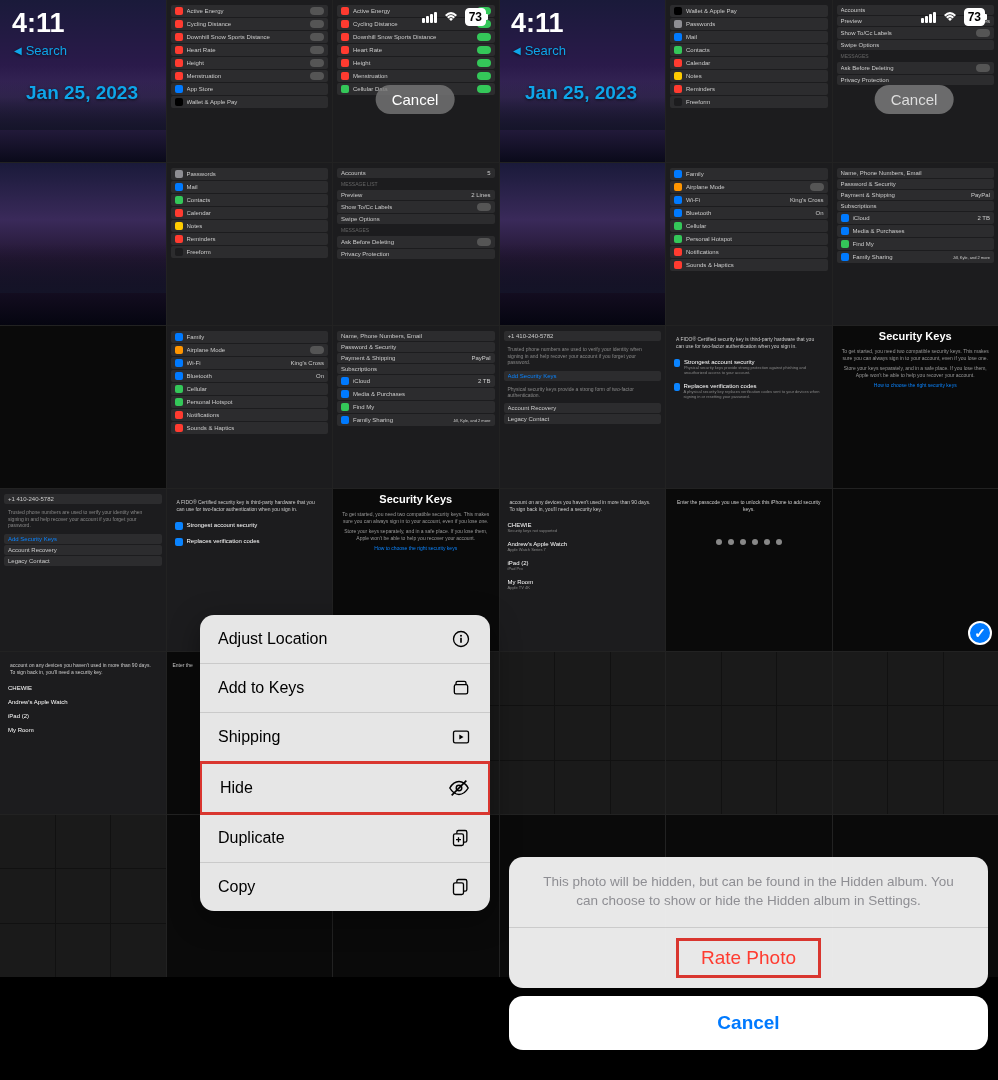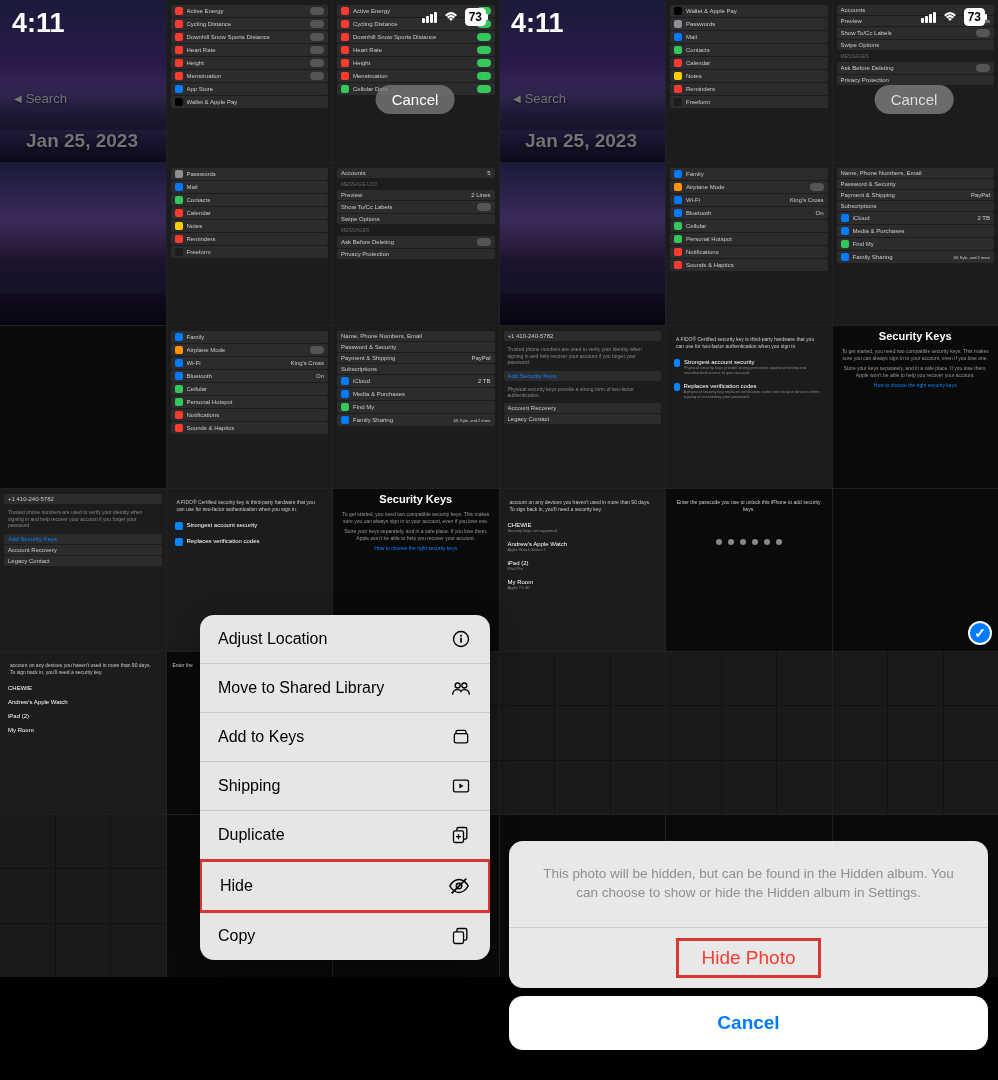--- a/index.html
+++ b/index.html
@@ -10,21 +10,21 @@
 .tile-hk { background: linear-gradient(to bottom, #1a1a3a 0%, #2a1a4a 40%, #3a2a5a 60%, #0a0a1a 100%); }
 .tile-hk::after { content: ""; position: absolute; bottom: 20%; left: 0; right: 0; height: 30%; background: linear-gradient(to top, rgba(20,20,40,0.9), transparent); }
 .tile-settings { background: #1c1c1e; padding: 4px; }
 .setting-row { display: flex; align-items: center; padding: 2px 4px; font-size: 6px; color: #ccc; background: #2c2c2e; margin: 1px 0; border-radius: 2px; }
 .setting-row .icn { width: 8px; height: 8px; border-radius: 2px; margin-right: 4px; flex-shrink: 0; }
 .setting-row .txt { flex: 1; white-space: nowrap; overflow: hidden; }
 .setting-row .tog { width: 14px; height: 8px; border-radius: 4px; background: #555; }
 .setting-row .tog.on { background: #34c759; }
 
 .overlay-status { position: absolute; top: 0; left: 0; right: 0; display: flex; justify-content: space-between; align-items: center; padding: 8px 12px; color: #fff; font-weight: 600; z-index: 5; }
-.overlay-text { position: absolute; color: #737373; font-weight: 700; text-shadow: 0 1px 3px rgba(0,0,0,0.7); z-index: 5; margin-top: 48px; }
+.overlay-text { position: absolute; color: #0ea5e9; font-weight: 700; text-shadow: 0 1px 3px rgba(0,0,0,0.7); z-index: 5; }
 
 .back-link { display: flex; align-items: center; gap: 4px; font-size: 13px; font-weight: 400; }
 .back-link::before { content: "◀"; font-size: 10px; }
 .bars { display: flex; gap: 1px; align-items: flex-end; }
 .bar { width: 3px; background: #fff; border-radius: 1px; }
 .wifi-icon { width: 16px; height: 12px; position: relative; }
 .batt-box { border: 1.5px solid #fff; border-radius: 4px; padding: 1px 3px; font-size: 12px; font-weight: 700; background: #fff; color: #000; position: relative; }
 .batt-box::after { content: ""; position: absolute; right: -3px; top: 30%; width: 2px; height: 40%; background: #fff; border-radius: 0 1px 1px 0; }
 
 .cancel-pill { position: absolute; top: 85px; left: 50%; transform: translateX(-50%); background: rgba(120,120,120,0.8); color: #fff; padding: 6px 16px; border-radius: 16px; font-size: 15px; z-index: 6; }
@@ -45,21 +45,21 @@
 .more-btn { border: 2px solid #9faab5; border-radius: 50%; color: #9faab5; font-size: 12px; letter-spacing: 1px; }
 
 .home-ind { position: absolute; bottom: 8px; left: 50%; transform: translateX(-50%); width: 130px; height: 5px; background: #000; border-radius: 3px; z-index: 25; }
 
 
 .right-screen { position: absolute; left: 499px; top: 0; width: 499px; height: 1080px; pointer-events: none; }
 .right-screen > * { pointer-events: auto; }
 
 .action-sheet { position: absolute; bottom: 30px; left: 10px; right: 10px; z-index: 20; }
 .as-card { background: rgba(240,240,240,0.97); border-radius: 14px; overflow: hidden; margin-bottom: 8px; }
-.as-msg { padding: 24px 28px; font-size: 13.5px; color: #8e8e93; text-align: center; line-height: 1.4; border-bottom: 0.5px solid rgba(0,0,0,0.12); }
+.as-msg { padding: 16px 28px; font-size: 13.5px; color: #8e8e93; text-align: center; line-height: 1.4; border-bottom: 0.5px solid rgba(0,0,0,0.12); }
 .as-action { padding: 16px; text-align: center; font-size: 19px; color: #ff3b30; position: relative; }
 .as-action-box { border: 3px solid #d9362f; display: inline-block; padding: 6px 22px; margin: -6px 0; }
 .as-cancel { background: #fff; border-radius: 14px; padding: 16px; text-align: center; font-size: 19px; font-weight: 600; color: #007aff; }
 
 .check-badge { position: absolute; width: 24px; height: 24px; background: #007aff; border-radius: 50%; border: 2px solid #fff; z-index: 10; }
 .check-badge::after { content: "✓"; color: #fff; font-size: 14px; font-weight: 700; position: absolute; top: 50%; left: 50%; transform: translate(-50%, -52%); }
 
 .dots { display: flex; gap: 6px; justify-content: center; align-items: center; height: 100%; }
 .dots span { width: 6px; height: 6px; background: #888; border-radius: 50%; }
 
@@ -630,68 +630,58 @@
       <span>Adjust Location</span>
       <span class="mi-icon">
           <svg viewBox="0 0 24 24" width="20" height="20">
             <circle cx="12" cy="12" r="9" fill="none" stroke="#000" stroke-width="1.6"></circle>
             <circle cx="12" cy="8" r="1.2" fill="#000"></circle>
             <rect x="11" y="10.5" width="2" height="6" fill="#000"></rect>
           </svg>
         </span>
     </div>
     <div class="cm-item">
-      <span>Move to Shared Library</span>
-      <span class="mi-icon">
-          <svg viewBox="0 0 24 24" width="20" height="20">
-            <circle cx="8" cy="9" r="3" fill="none" stroke="#000" stroke-width="1.6"></circle>
-            <circle cx="16" cy="9" r="3" fill="none" stroke="#000" stroke-width="1.6"></circle>
-            <path d="M2 20 Q2 14 8 14 Q11 14 12 16 Q13 14 16 14 Q22 14 22 20" fill="none" stroke="#000" stroke-width="1.6"></path>
-          </svg>
-        </span>
-    </div>
-    <div class="cm-item">
       <span>Add to Keys</span>
       <span class="mi-icon">
           <svg viewBox="0 0 24 24" width="20" height="20">
             <rect x="4" y="8" width="16" height="11" rx="2" fill="none" stroke="#000" stroke-width="1.6"></rect>
             <path d="M6 8 L6 6 Q6 4 8 4 L16 4 Q18 4 18 6 L18 8" fill="none" stroke="#000" stroke-width="1.6"></path>
           </svg>
         </span>
     </div>
     <div class="cm-item">
       <span>Shipping</span>
       <span class="mi-icon">
           <svg viewBox="0 0 24 24" width="20" height="20">
             <rect x="3" y="5" width="18" height="14" rx="2" fill="none" stroke="#000" stroke-width="1.6"></rect>
             <path d="M10 9 L10 15 L15 12 Z" fill="#000"></path>
+          </svg>
+        </span>
+    </div>
+    <div class="cm-item cm-hide">
+      <span>Hide</span>
+      <span class="mi-icon">
+          <svg viewBox="0 0 24 24" width="22" height="22">
+            <path d="M2 12 Q6 5 12 5 Q18 5 22 12 Q18 19 12 19 Q6 19 2 12 Z" fill="none" stroke="#000" stroke-width="1.6"></path>
+            <circle cx="12" cy="12" r="3" fill="none" stroke="#000" stroke-width="1.6"></circle>
+            <line x1="4" y1="20" x2="20" y2="4" stroke="#000" stroke-width="1.8"></line>
           </svg>
         </span>
     </div>
     <div class="cm-item">
       <span>Duplicate</span>
       <span class="mi-icon">
           <svg viewBox="0 0 24 24" width="20" height="20">
             <rect x="7" y="3" width="12" height="14" rx="2" fill="none" stroke="#000" stroke-width="1.6"></rect>
             <rect x="3" y="7" width="12" height="14" rx="2" fill="#eee" stroke="#000" stroke-width="1.6"></rect>
             <line x1="9" y1="11" x2="9" y2="17" stroke="#000" stroke-width="1.6"></line>
             <line x1="6" y1="14" x2="12" y2="14" stroke="#000" stroke-width="1.6"></line>
           </svg>
         </span>
     </div>
-    <div class="cm-item cm-hide">
-      <span>Hide</span>
-      <span class="mi-icon">
-          <svg viewBox="0 0 24 24" width="22" height="22">
-            <path d="M2 12 Q6 5 12 5 Q18 5 22 12 Q18 19 12 19 Q6 19 2 12 Z" fill="none" stroke="#000" stroke-width="1.6"></path>
-            <circle cx="12" cy="12" r="3" fill="none" stroke="#000" stroke-width="1.6"></circle>
-            <line x1="4" y1="20" x2="20" y2="4" stroke="#000" stroke-width="1.8"></line>
-          </svg>
-        </span>
-    </div>
     <div class="cm-item">
       <span>Copy</span>
       <span class="mi-icon">
           <svg viewBox="0 0 24 24" width="20" height="20">
             <rect x="7" y="3" width="12" height="14" rx="2" fill="none" stroke="#000" stroke-width="1.6"></rect>
             <rect x="3" y="7" width="12" height="14" rx="2" fill="#eee" stroke="#000" stroke-width="1.6"></rect>
           </svg>
         </span>
     </div>
   </div>
@@ -719,19 +709,19 @@
         <path d="M8 10 L6 8 Q8 6 10 8 Z M4 6 Q8 2 12 6 L10.5 7.5 Q8 5 5.5 7.5 Z M2 4 Q8 -2 14 4 L12.5 5.5 Q8 1 3.5 5.5 Z" fill="#fff"></path>
       </svg>
     <div class="batt-box">73</div>
   </div>
   <div class="cancel-pill" style="left:415px;transform:translateX(-50%);background:rgba(160,160,160,0.6);color:#ddd">Cancel</div>
 
   <div class="action-sheet">
     <div class="as-card">
       <div class="as-msg">This photo will be hidden, but can be found in the Hidden album. You can choose to show or hide the Hidden album in Settings.</div>
       <div class="as-action">
-        <span class="as-action-box">Hide Photo</span>
+        <span class="as-action-box">Rate Photo</span>
       </div>
     </div>
     <div class="as-cancel">Cancel</div>
   </div>
   <div class="home-ind" style="left:249px"></div>
 </div>
 
 </body></html>

